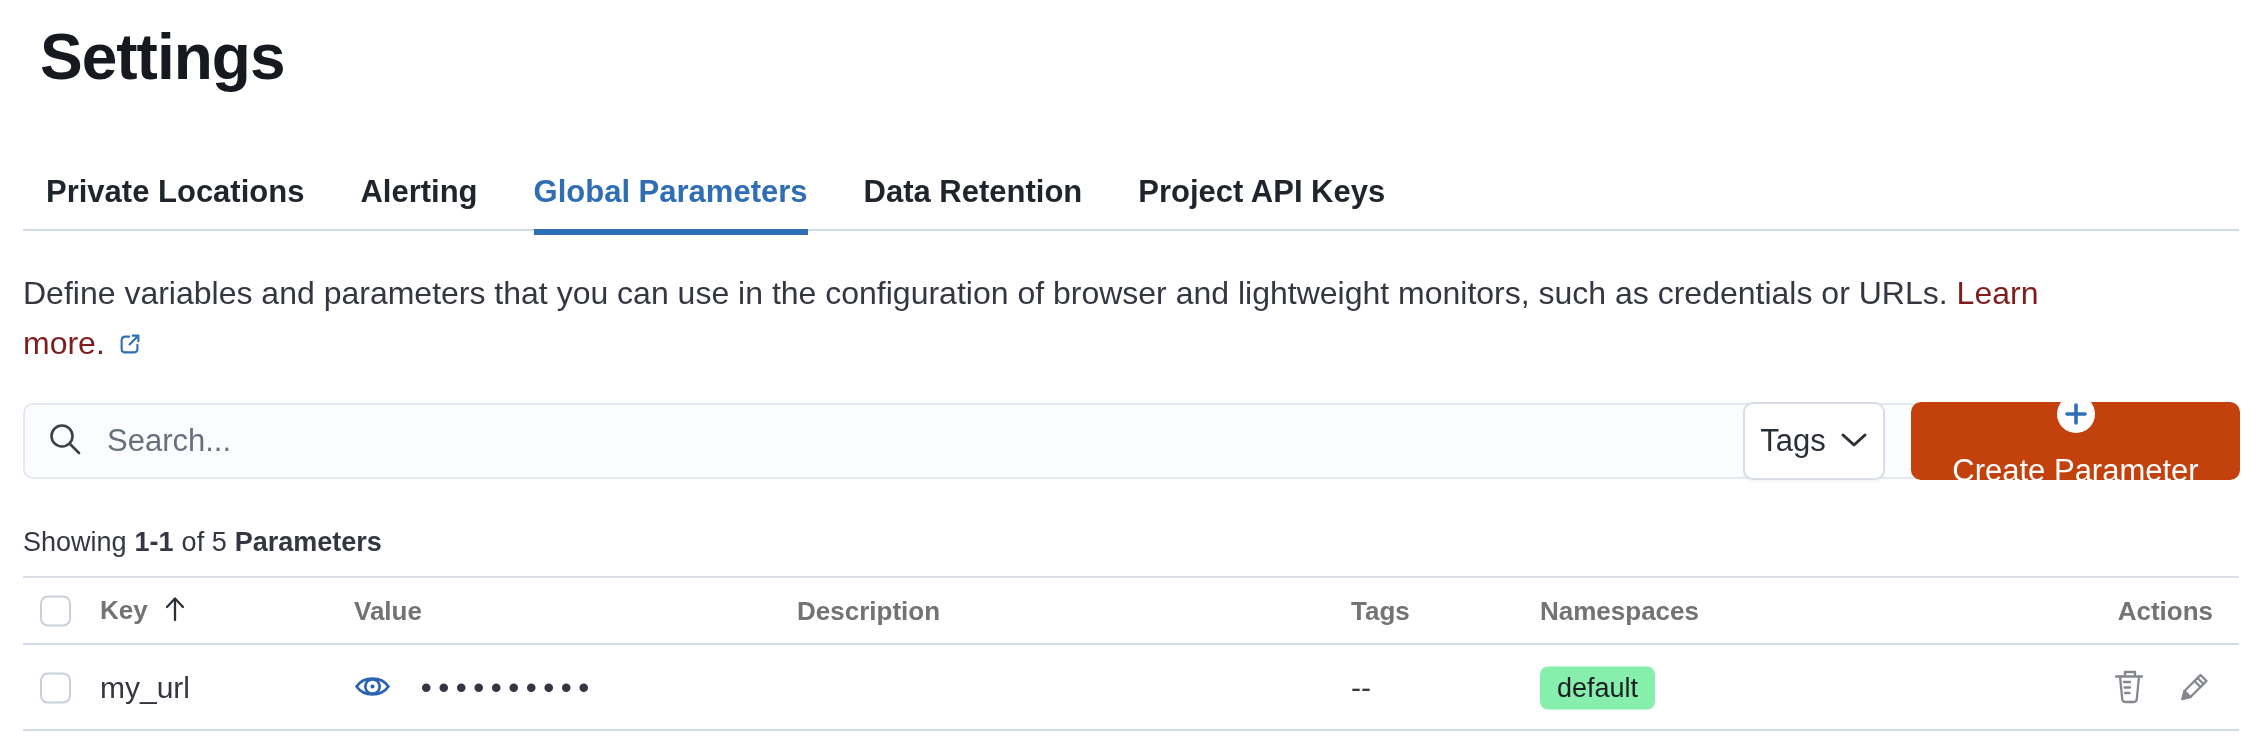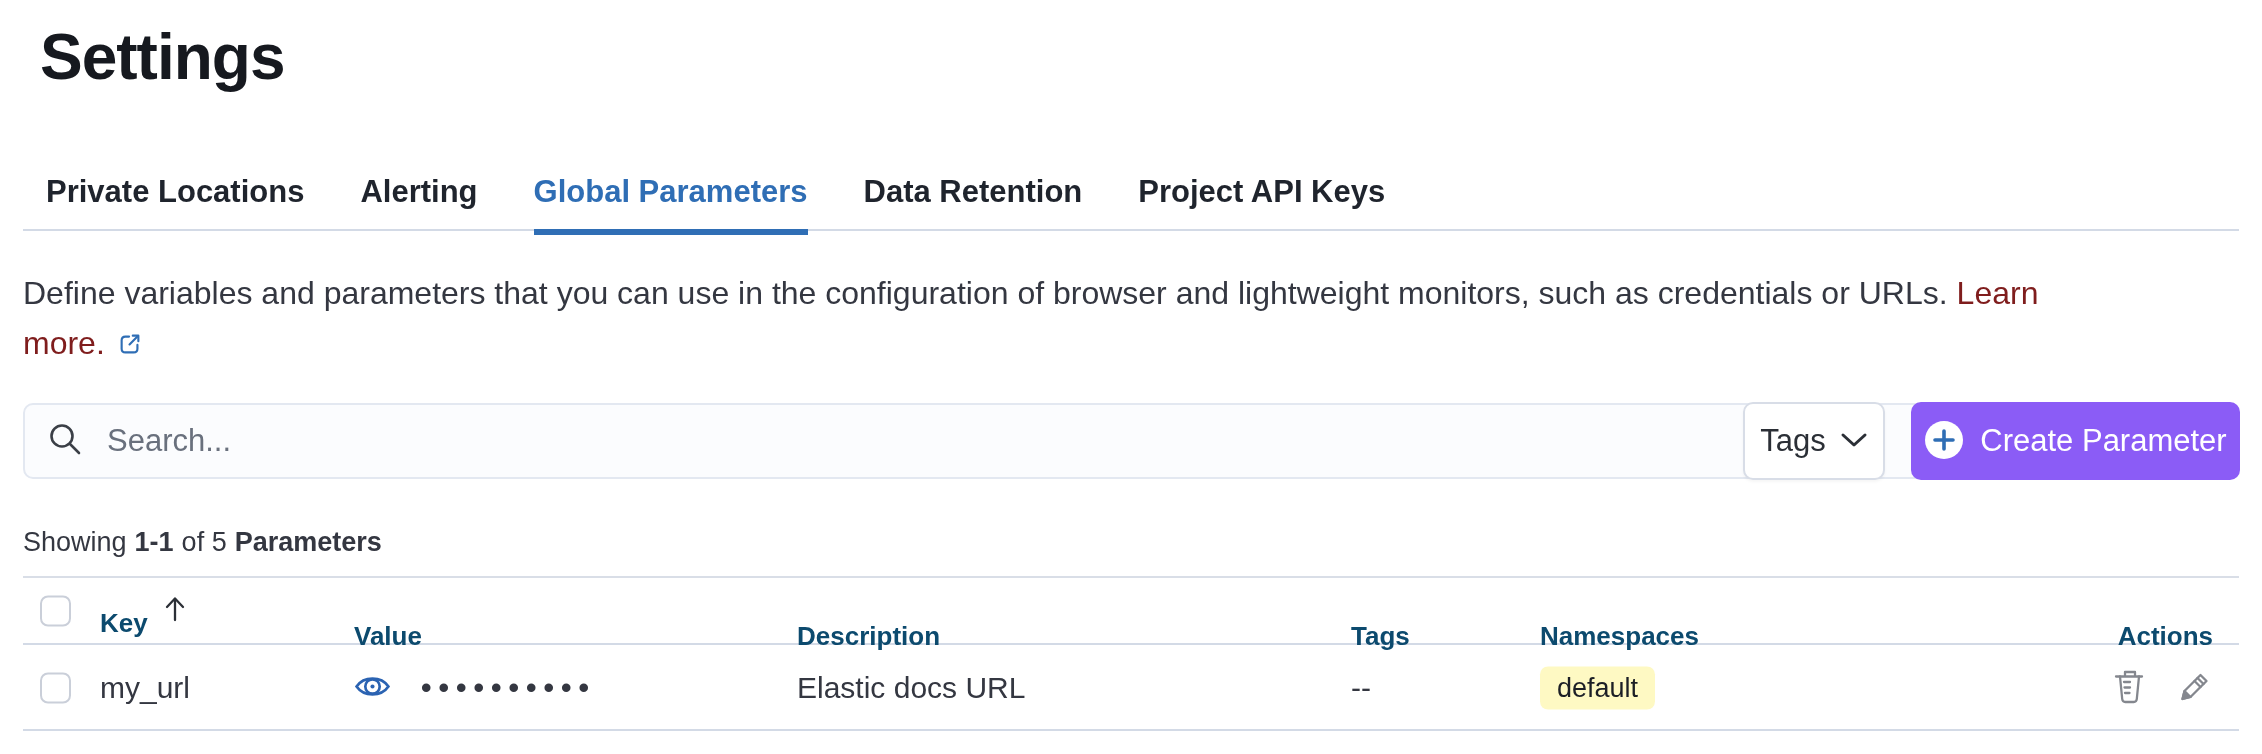--- a/index.html
+++ b/index.html
@@ -32,46 +32,46 @@
   .search-box input { border:none; outline:none; background:transparent; flex:1;
                       font-family:"Liberation Sans", sans-serif; font-size:31px; color:#343741;
                       margin-left:24px; }
   .search-box input::placeholder { color:#69707d; opacity:1; }
   .tags-btn { position:absolute; left:1743px; top:402px; width:142px; height:78px;
               background:#fff; border:2px solid #d8dde7; border-radius:10px;
               box-shadow:0 2px 3px rgba(0,0,0,0.04);
               display:flex; align-items:center; justify-content:center; gap:14px; cursor:pointer; }
   .tags-btn .label { font-size:31px; font-weight:500; color:#2b2f36; font-family:"Liberation Sans", sans-serif; }
   .create-btn { position:absolute; left:1911px; top:402px; width:329px; height:78px;
-                background:#8b5cf6; border:none; border-radius:10px;
-                display:flex; align-items:center; justify-content:center; gap:16px; cursor:pointer; }
+                background:#c2410c; border:none; border-radius:10px;
+                display:flex; align-items:center; justify-content:center; gap:16px; cursor:pointer;flex-direction:column; }
   .create-btn .label { font-size:31px; font-weight:500; color:#fff; font-family:"Liberation Sans", sans-serif; }
 
   
   .summary { position:absolute; left:23px; top:527px; font-size:27px; color:#343741;
              display:flex; gap:8px; align-items:baseline; }
   .summary .b { font-weight:700; }
 
   
   .rule-top { position:absolute; left:23px; top:576px; width:2216px; height:2px; background:#d9dee7; }
   .thead { position:absolute; left:23px; top:578px; width:2216px; height:67px; border-bottom:2px solid #d3dae6; }
   .trow  { position:absolute; left:23px; top:647px; width:2216px; height:84px; border-bottom:2px solid #d3dae6; }
   .cell { position:absolute; top:50%; transform:translateY(-50%); white-space:nowrap; }
-  .th { font-size:26px; font-weight:700; color:#0c4a6e;margin-top:25px; }
+  .th { font-size:26px; font-weight:700; color:#737373; }
   .td { font-size:30px; color:#343741; }
   .c-check { left:17px; }
   .c-key   { left:77px; display:flex; align-items:center; gap:14px; }
   .c-value { left:331px; display:flex; align-items:center; gap:30px; }
   .c-desc  { left:774px; }
   .c-tags  { left:1328px; }
   .c-ns    { left:1517px; }
   .c-actions { right:26px; display:flex; align-items:center; gap:30px; }
   .checkbox { width:31px; height:31px; background:#fff; border:2px solid #cacfd9; border-radius:8px; cursor:pointer; }
   .masked { font-size:30px; font-weight:700; letter-spacing:7px; color:#343741; }
-  .badge { background:#fef9c3; color:#1c1f26; font-size:27px; font-weight:500;
+  .badge { background:#86efac; color:#1c1f26; font-size:27px; font-weight:500;
            padding:6px 17px; border-radius:8px; display:inline-block; }
   .icon-btn { background:none; border:none; padding:0; cursor:pointer; display:flex; align-items:center; }
 </style>
 </head>
 <body>
 
 <div class="page">
 
   <h1 class="page-title">Settings</h1>
 
@@ -148,21 +148,20 @@
     <div class="cell c-value">
       <button class="icon-btn">
           <span><svg width="37" height="37" viewBox="0 0 36 36" fill="none" stroke="#2b63b2" stroke-width="2.6">
               <path d="M2.5 18 C 9.5 7.8, 26.5 7.8, 33.5 18 C 26.5 28.2, 9.5 28.2, 2.5 18 Z"></path>
               <circle cx="18" cy="18" r="7"></circle>
               <circle cx="18" cy="18" r="2" fill="#2b63b2" stroke="none"></circle>
             </svg></span>
         </button>
       <span class="masked">••••••••••</span>
     </div>
-    <div class="cell c-desc td">Elastic docs URL</div>
     <div class="cell c-tags td">--</div>
     <div class="cell c-ns">
       <span class="badge">default</span>
     </div>
     <div class="cell c-actions">
       <button class="icon-btn">
           <span><svg width="36" height="38" viewBox="0 0 36 38" fill="none" stroke="#84878e" stroke-width="2.3" stroke-linecap="round" stroke-linejoin="round">
               <path d="M14 8 V4.5 H24 V8"></path>
               <path d="M5 9 H31"></path>
               <path d="M9 9 L11.2 31.5 C11.4 33.4 12.5 34.5 14.3 34.5 H22.7 C24.5 34.5 25.6 33.4 25.8 31.5 L28 9"></path>

